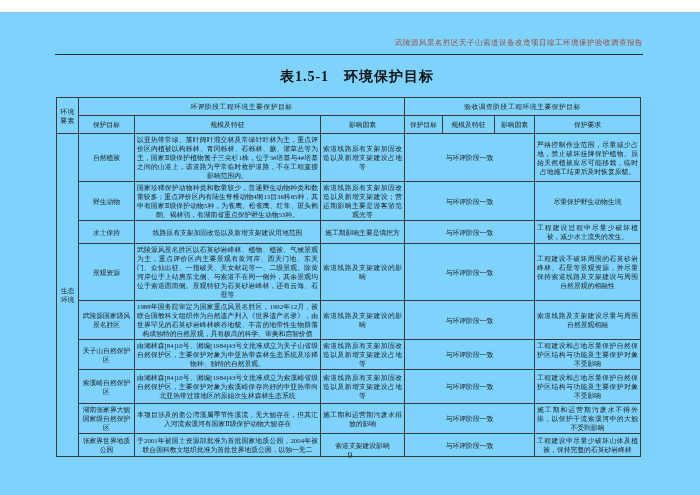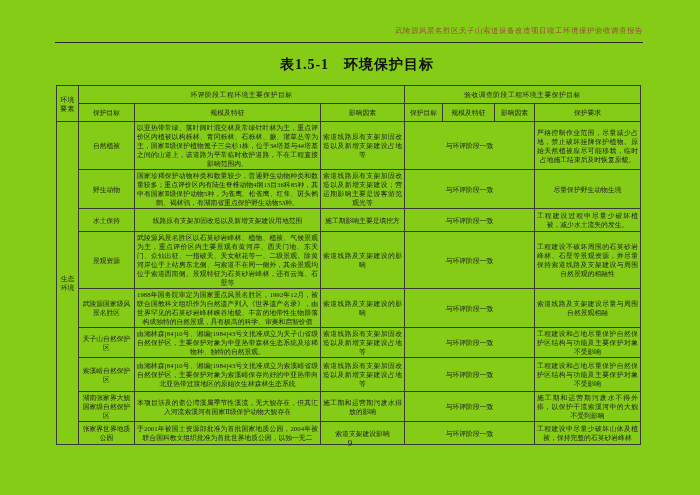--- a/index.html
+++ b/index.html
@@ -1,21 +1,21 @@
 <!DOCTYPE html>
 <html><head>
 <meta charset="utf-8">
 <style>
   html,body{margin:0;padding:0;}
   body{
     width:700px;height:495px;background:#ffffff;position:relative;
     font-family:"Liberation Serif","DejaVu Serif",serif;
     color:#1c1c1c;
   }
-  .page{position:absolute;inset:0;background:#84cc16;overflow:hidden;}
+  .page{position:absolute;inset:0;background:#7dd3fc;overflow:hidden;margin-top:12px;}
   .doc-header{
     position:absolute;top:26px;left:55px;right:57px;
     text-align:right;font-size:7.5px;letter-spacing:.5px;color:#9c4b3f;
   }
   .header-rule{
     position:absolute;top:42px;left:55px;right:57px;height:0;
     border-top:1.6px solid #2a2a2a;
   }
   .table-title{
     position:absolute;top:56px;left:7px;width:100%;text-align:center;

